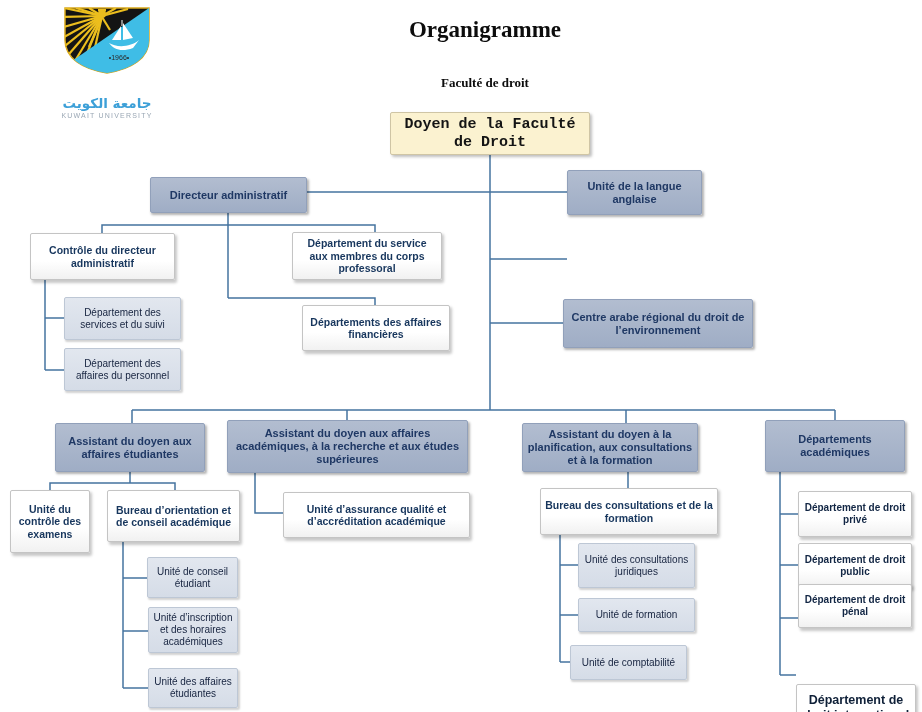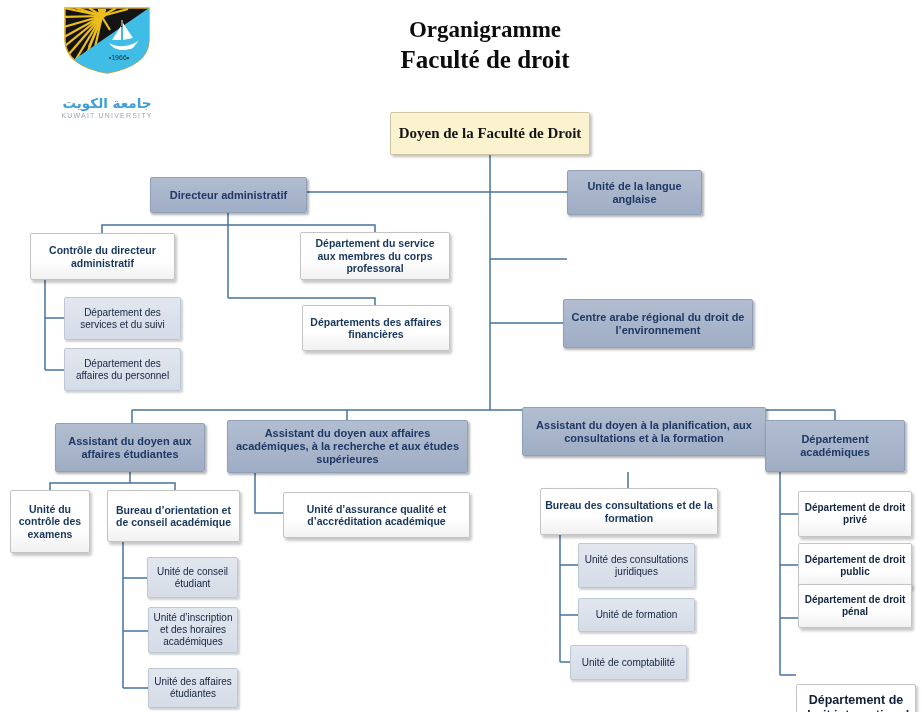--- a/index.html
+++ b/index.html
@@ -2,36 +2,36 @@
 <html><head>
 <meta charset="utf-8">
 <style>
   html,body{margin:0;padding:0;background:#fff;}
   .canvas{position:relative;width:922px;height:712px;background:#fff;overflow:hidden;
           font-family:"Liberation Sans",sans-serif;}
   
   .title{position:absolute;left:295px;top:16px;width:380px;text-align:center;
          font-family:"Liberation Serif",serif;color:#0c0c0c;}
   .title .t1{font-size:23px;font-weight:700;line-height:1.2;}
-  .title .t2{font-size:25px;font-weight:700;line-height:1.25;}
+  .title .t2{font-size:13px;font-weight:700;line-height:1.25;margin-top:31px;}
   
   .logo{position:absolute;left:52px;top:6px;width:110px;text-align:center;}
   .logo svg{display:block;margin:0 auto;}
   .logo-ar{font-family:"DejaVu Sans",sans-serif;font-size:13.5px;font-weight:700;
            color:#3da0d8;line-height:1.1;margin-top:20px;}
   .logo-en{font-size:7px;color:#9aa7b4;letter-spacing:1.2px;margin-top:1px;}
   
   svg.wires{position:absolute;left:0;top:0;width:922px;height:712px;}
   svg.wires path{stroke:#44739f;stroke-width:1.5;fill:none;}
   
   .node{position:absolute;box-sizing:border-box;display:flex;align-items:center;
         justify-content:center;text-align:center;padding:2px 4px;line-height:1.18;
         border-radius:2px;}
   .box-root{background:#fbf2d0;border:1px solid #cfc5a5;box-shadow:2px 2px 3px rgba(0,0,0,.25);
-        font-family:Liberation Serif, serif;font-size:15px;font-weight:600;color:#141414;}
+        font-family:Liberation Mono, monospace;font-size:15px;font-weight:600;color:#141414;}
   .box-dark{background:linear-gradient(180deg,#b2bdd0 0%,#9fadc5 100%);
         border:1px solid #91a0ba;box-shadow:1.5px 2px 2.5px rgba(0,0,0,.3);
         font-size:11px;font-weight:700;color:#1f3864;}
   .box-white{background:linear-gradient(180deg,#ffffff 60%,#f1f1f1 100%);
         border:1px solid #c4c4c4;box-shadow:2px 2.5px 3px rgba(0,0,0,.22);
         font-size:10.5px;font-weight:700;color:#17365d;}
   .box-light{background:linear-gradient(180deg,#e2e7ef 0%,#d5dce7 100%);
         border:1px solid #bdc7d5;box-shadow:1.5px 2px 2px rgba(0,0,0,.18);
         font-size:10px;font-weight:400;color:#16233f;}
   .box-white.lg{font-size:10px;color:#122644;}
@@ -134,36 +134,36 @@
   <div class="node box-root" style="left:390px;top:112px;width:200px;height:43px">Doyen de la Faculté de Droit</div>
 
   <div class="node box-dark" style="left:150px;top:177px;width:157px;height:36px">Directeur administratif</div>
 
   <div class="node box-white" style="left:30px;top:233px;width:145px;height:47px">Contrôle du directeur administratif</div>
 
   <div class="node box-light" style="left:64px;top:297px;width:117px;height:43px">Département des services et du suivi</div>
 
   <div class="node box-light" style="left:64px;top:348px;width:117px;height:43px">Département des affaires du personnel</div>
 
-  <div class="node box-white" style="left:300px;top:232px;width:150px;height:48px">Département du service aux membres du corps professoral</div>
+  <div class="node box-white" style="left:292px;top:232px;width:150px;height:48px">Département du service aux membres du corps professoral</div>
 
   <div class="node box-white" style="left:302px;top:305px;width:148px;height:46px">Départements des affaires financières</div>
 
   <div class="node box-dark" style="left:567px;top:170px;width:135px;height:45px">Unité de la langue anglaise</div>
 
 
   <div class="node box-dark" style="left:563px;top:299px;width:190px;height:49px">Centre arabe régional du droit de l’environnement</div>
 
   <div class="node box-dark" style="left:55px;top:423px;width:150px;height:49px">Assistant du doyen aux affaires étudiantes</div>
 
   <div class="node box-dark" style="left:227px;top:420px;width:241px;height:53px">Assistant du doyen aux affaires académiques, à la recherche et aux études supérieures</div>
 
-  <div class="node box-dark" style="left:522px;top:407px;width:244px;height:49px">Assistant du doyen à la planification, aux consultations et à la formation</div>
+  <div class="node box-dark" style="left:522px;top:423px;width:176px;height:49px">Assistant du doyen à la planification, aux consultations et à la formation</div>
 
-  <div class="node box-dark" style="left:765px;top:420px;width:140px;height:52px">Département académiques</div>
+  <div class="node box-dark" style="left:765px;top:420px;width:140px;height:52px">Départements académiques</div>
 
   <div class="node box-white" style="left:10px;top:490px;width:80px;height:63px">Unité du contrôle des examens</div>
 
   <div class="node box-white" style="left:107px;top:490px;width:133px;height:52px">Bureau d’orientation et de conseil académique</div>
 
   <div class="node box-light" style="left:147px;top:557px;width:91px;height:41px">Unité de conseil étudiant</div>
 
   <div class="node box-light" style="left:148px;top:607px;width:90px;height:46px">Unité d’inscription et des horaires académiques</div>
 
   <div class="node box-light" style="left:148px;top:668px;width:90px;height:40px">Unité des affaires étudiantes</div>

